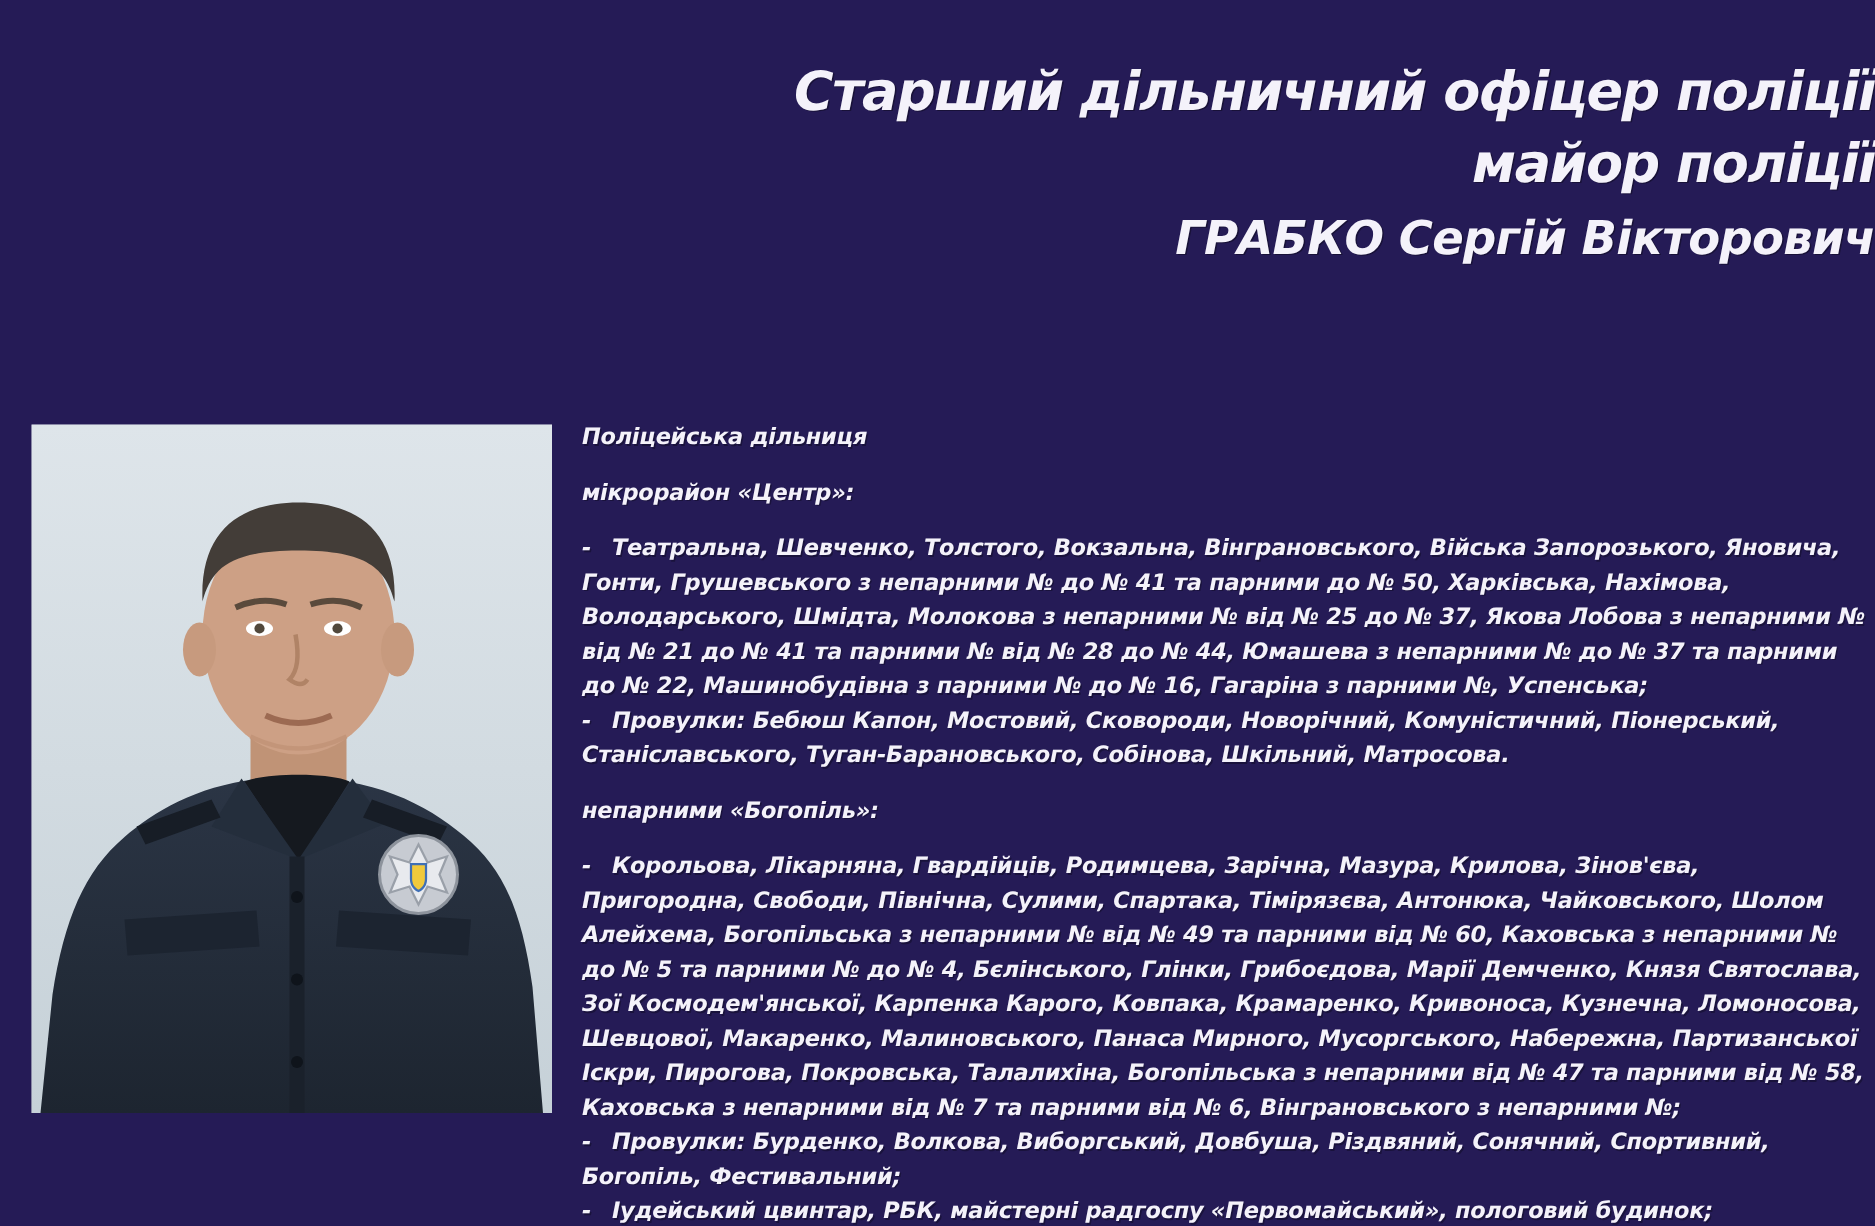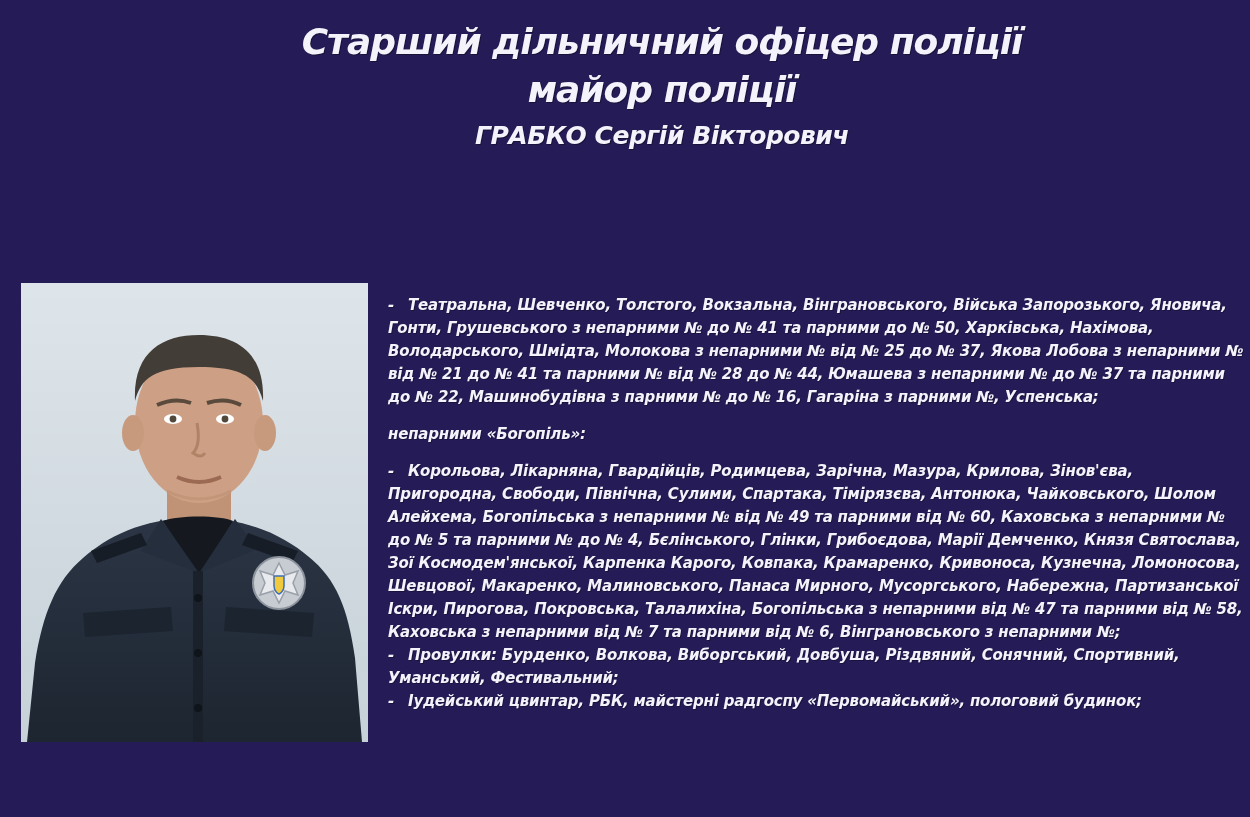--- a/index.html
+++ b/index.html
@@ -8,28 +8,28 @@
     position: relative;
     background: #251b56;
     color: #f4f2fa;
     font-family: "DejaVu Sans", sans-serif;
     font-style: italic;
     font-weight: bold;
     overflow: hidden;
   }
   .header {
     margin-left: 74px;
-    padding-top: 18px;
-    text-align: center;
+    padding-top: 38px;
+    text-align: right;
     line-height: 1.32;
     text-shadow: 1px 1px 0 rgba(0,0,0,.35);
   }
   .header .t1 { font-size: 36px; letter-spacing: -1px; }
   .header .t2 { font-size: 36px; letter-spacing: -1px; font-style: italic; }
-  .header .t3 { font-size: 25px; margin-top: 6px; letter-spacing: -0.5px; }
+  .header .t3 { font-size: 31px; margin-top: 6px; letter-spacing: -0.5px; }
   .header .t4 { font-size: 34px; margin-top: 4px; letter-spacing: 2px; }
 
   .photo-frame {
     position: absolute;
     left: 21px; top: 283px;
     width: 347px; height: 459px;
     background: #d7dee3;
     overflow: hidden;
   }
   .photo-frame svg { display: block; width: 100%; height: 100%; }
@@ -114,27 +114,30 @@
 
     <path d="M176 140 q 4 22 -4 30 q 8 6 12 0" stroke="#b08366" stroke-width="3" fill="none"></path>
 
     <path d="M156 194 q 22 10 44 0" stroke="#9c6a52" stroke-width="4" fill="none"></path>
 
     <path d="M146 208 q 32 16 64 0" stroke="#bd8e72" stroke-width="3" fill="none" opacity="0.6"></path>
   </svg>
 </div>
 
 <div class="content">
+  <p class="intro">Поліцейська дільниця</p>
 
+  <p class="section-title">мікрорайон «Центр»:</p>
 
   <div class="bullets">
     <p class="bullet"><span class="marker">-</span><span>Театральна, Шевченко, Толстого, Вокзальна, Вінграновського, Війська Запорозького, Яновича, Гонти, Грушевського з непарними № до № 41 та парними до № 50, Харківська, Нахімова, Володарського, Шмідта, Молокова з непарними № від № 25 до № 37, Якова Лобова з непарними № від № 21 до № 41 та парними № від № 28 до № 44, Юмашева з непарними № до № 37 та парними до № 22, Машинобудівна з парними № до № 16, Гагаріна з парними №, Успенська;</span></p>
+    <p class="bullet"><span class="marker">-</span><span>Провулки: Бебюш Капон, Мостовий, Сковороди, Новорічний, Комуністичний, Піонерський, Станіславського, Туган-Барановського, Собінова, Шкільний, Матросова.</span></p>
   </div>
 
   <p class="section-title">непарними «Богопіль»:</p>
 
   <div class="bullets">
     <p class="bullet"><span class="marker">-</span><span>Корольова, Лікарняна, Гвардійців, Родимцева, Зарічна, Мазура, Крилова, Зінов'єва, Пригородна, Свободи, Північна, Сулими, Спартака, Тімірязєва, Антонюка, Чайковського, Шолом Алейхема, Богопільська з непарними № від № 49 та парними від № 60, Каховська з непарними № до № 5 та парними № до № 4, Бєлінського, Глінки, Грибоєдова, Марії Демченко, Князя Святослава, Зої Космодем'янської, Карпенка Карого, Ковпака, Крамаренко, Кривоноса, Кузнечна, Ломоносова, Шевцової, Макаренко, Малиновського, Панаса Мирного, Мусоргського, Набережна, Партизанської Іскри, Пирогова, Покровська, Талалихіна, Богопільська з непарними від № 47 та парними від № 58, Каховська з непарними від № 7 та парними від № 6, Вінграновського з непарними №;</span></p>
-    <p class="bullet"><span class="marker">-</span><span>Провулки: Бурденко, Волкова, Виборгський, Довбуша, Різдвяний, Сонячний, Спортивний, Уманський, Фестивальний;</span></p>
+    <p class="bullet"><span class="marker">-</span><span>Провулки: Бурденко, Волкова, Виборгський, Довбуша, Різдвяний, Сонячний, Спортивний, Богопіль, Фестивальний;</span></p>
     <p class="bullet"><span class="marker">-</span><span>Іудейський цвинтар, РБК, майстерні радгоспу «Первомайський», пологовий будинок;</span></p>
 
   </div>
 </div>
 
 </body></html>

